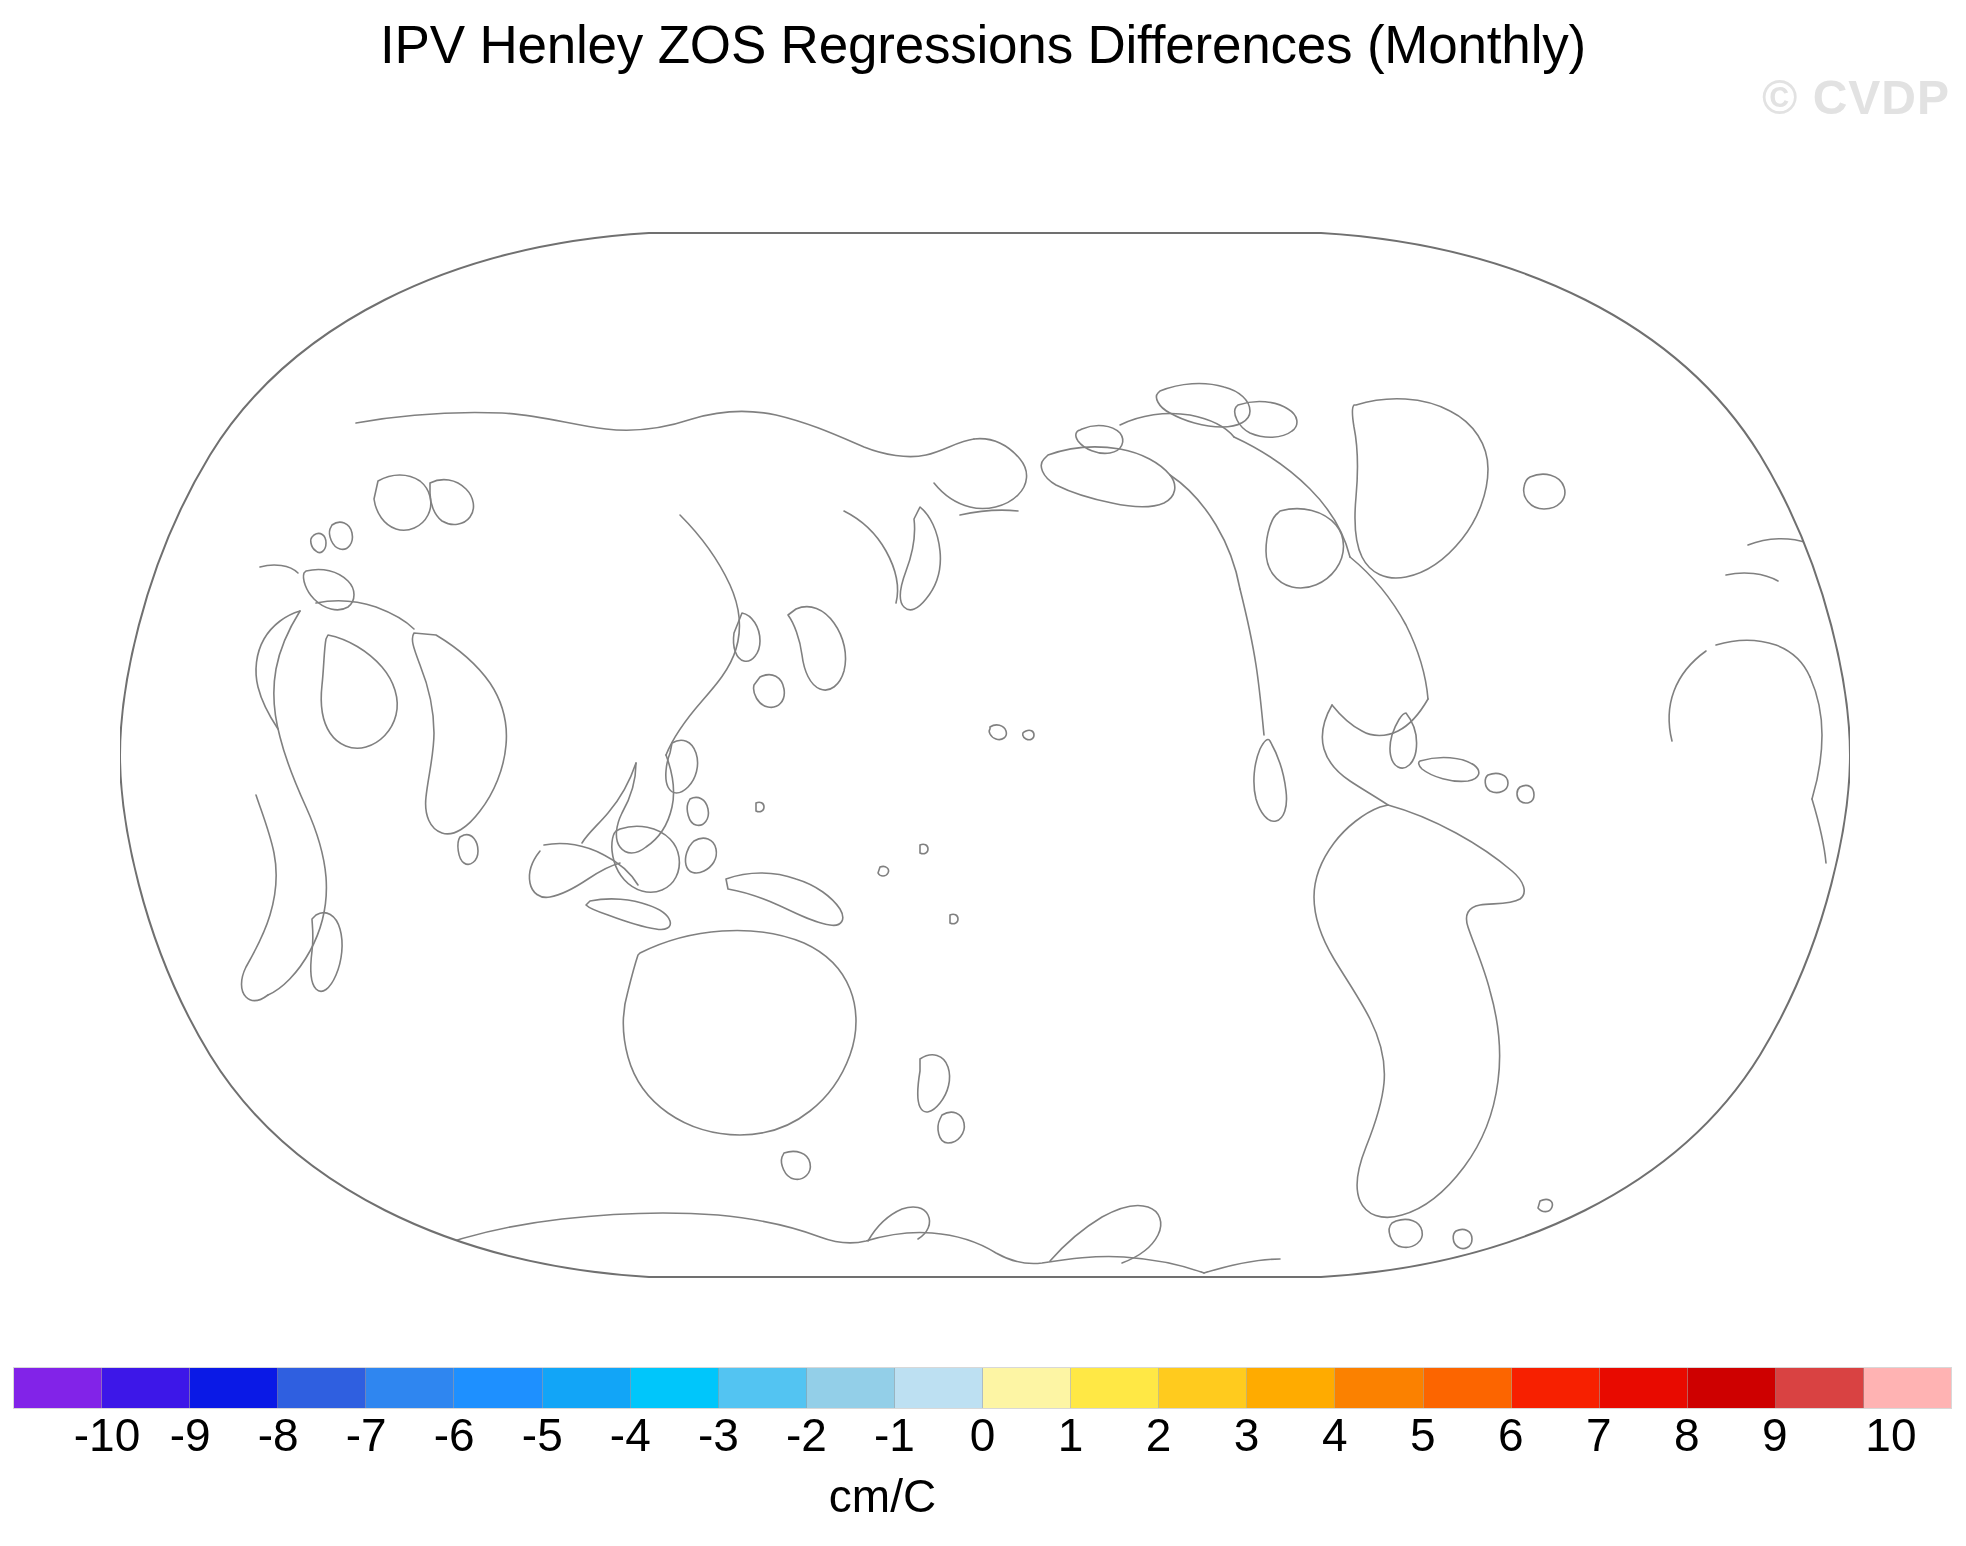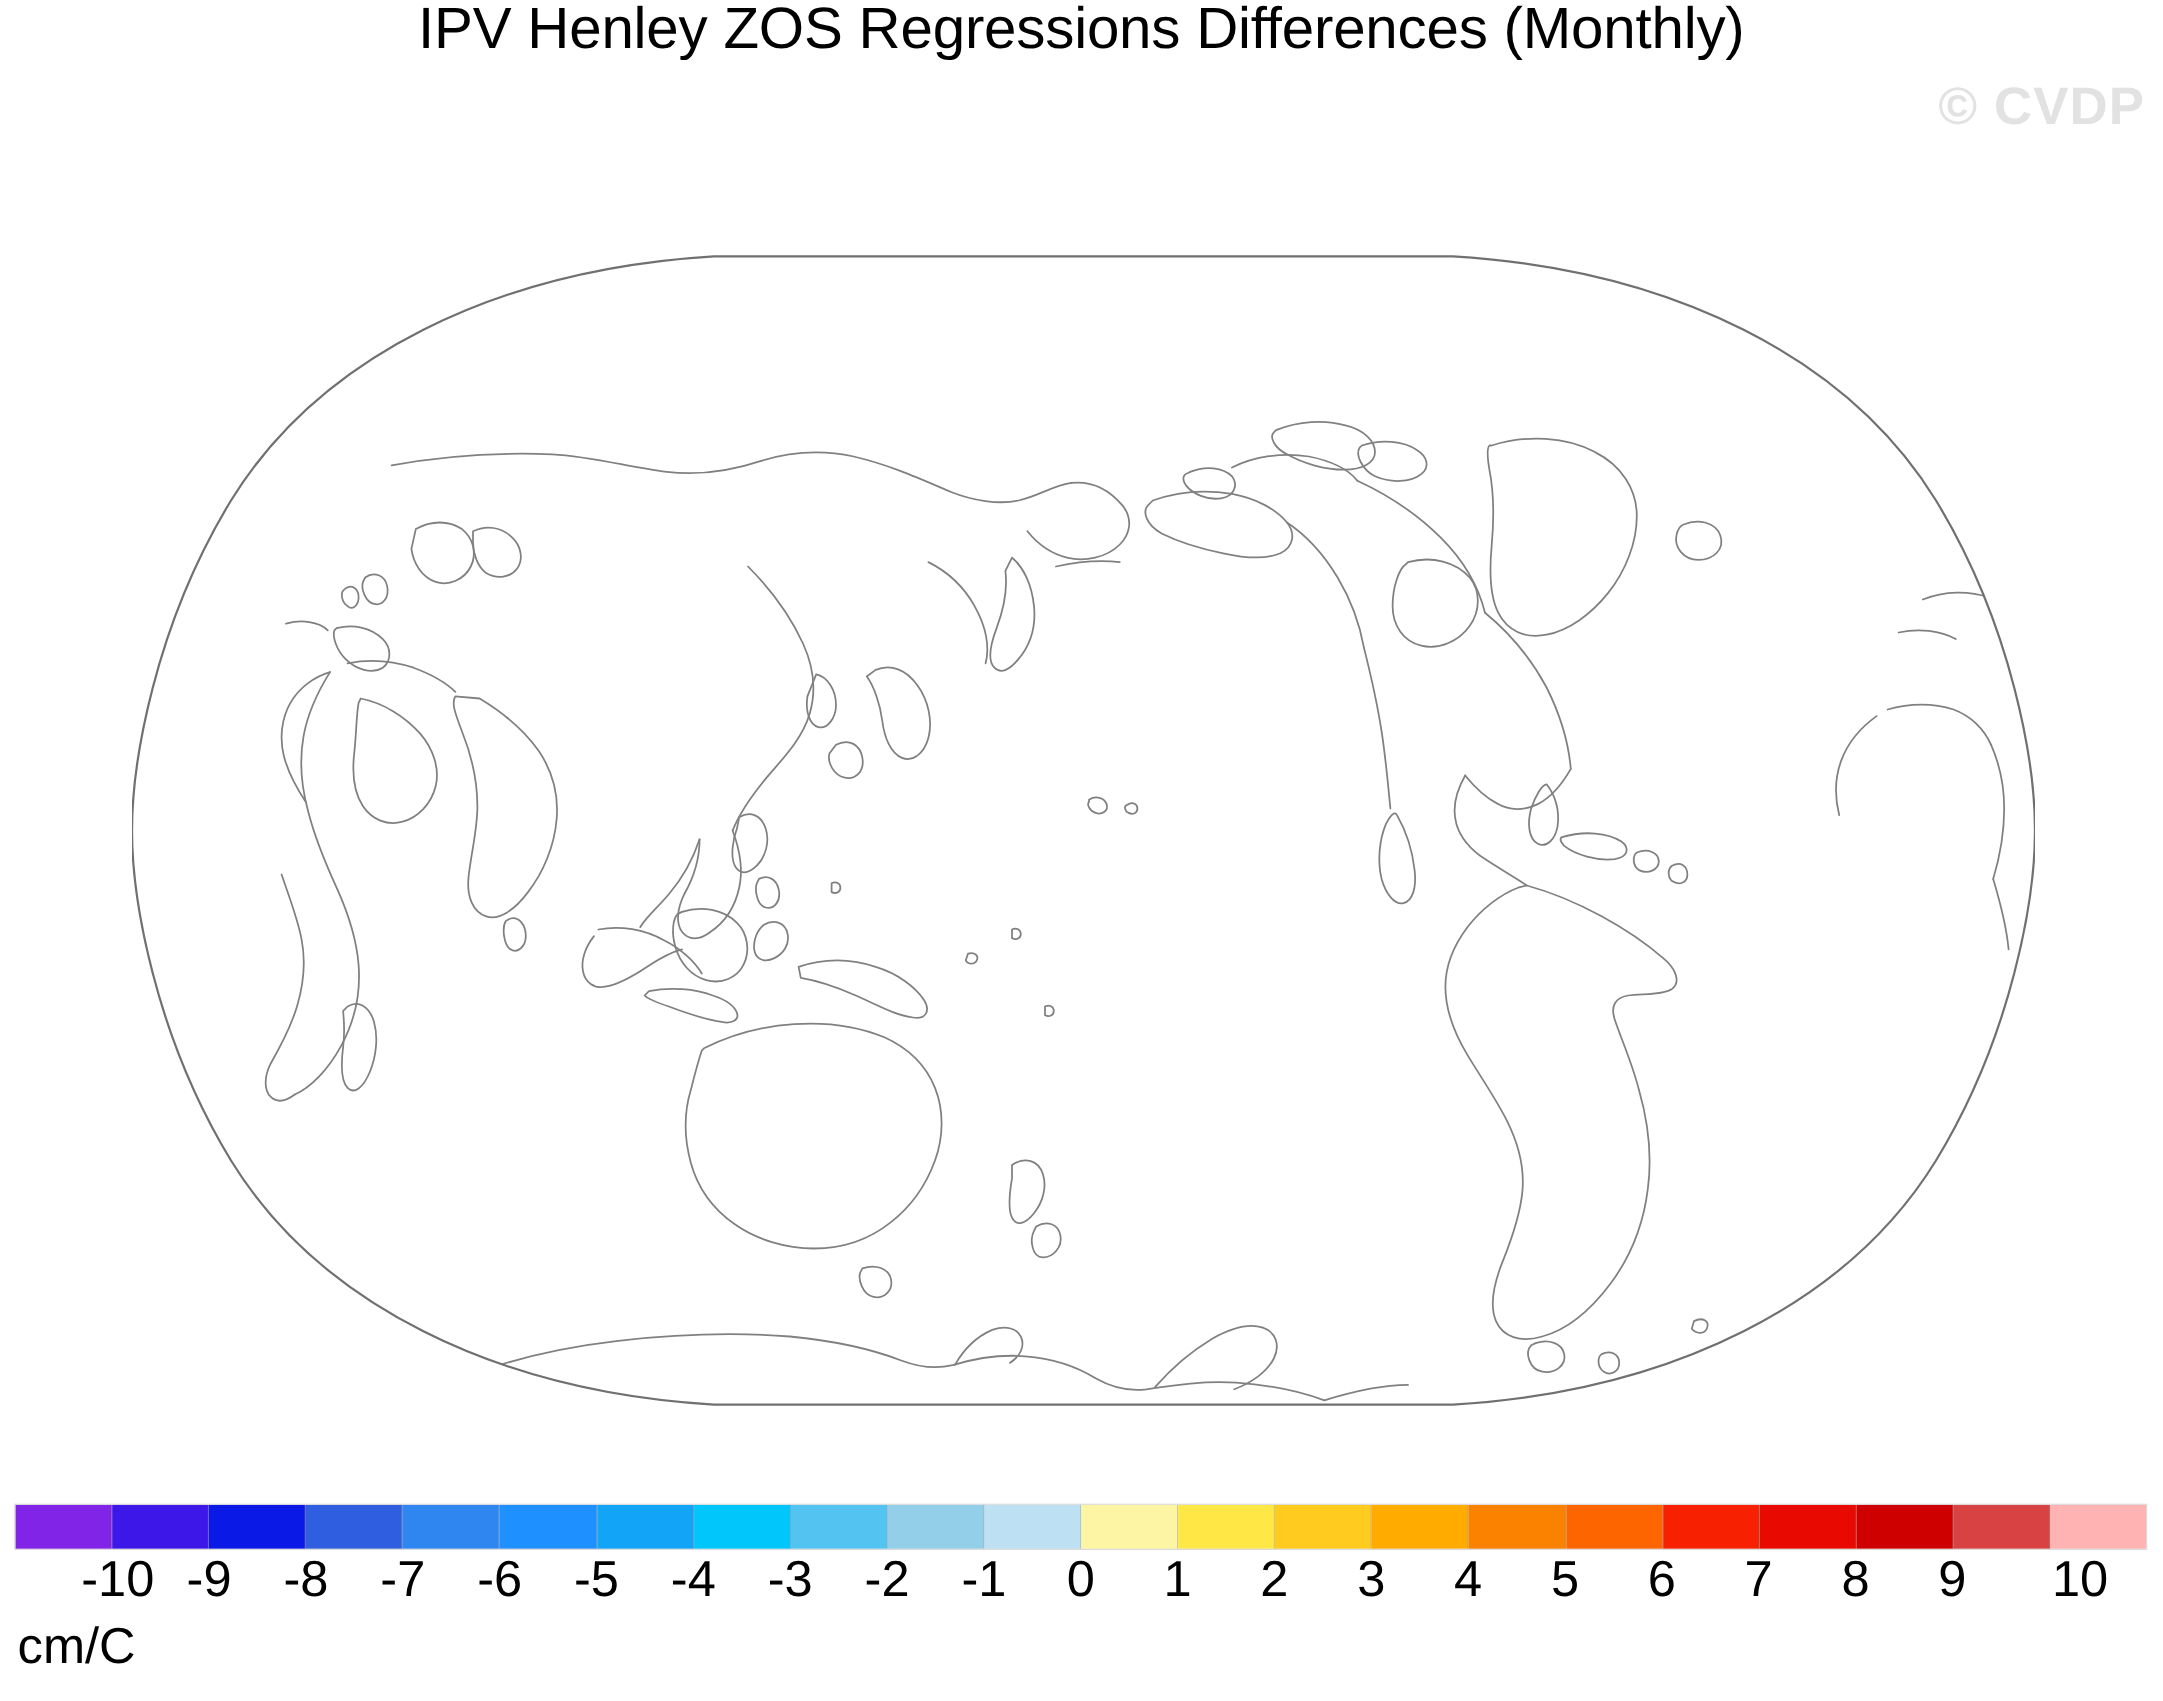--- a/index.html
+++ b/index.html
@@ -22,20 +22,21 @@
     position: absolute;
     left: 0;
     top: 0;
     width: 1966px;
     text-align: center;
     pointer-events: none;
   }
   #main-title {
     font-size: 53px;
     line-height: 1;
+    margin-top: 18px;
     font-weight: 400;
     letter-spacing: -0.2px;
     color: #000;
   }
   #sub-title {
     font-size: 53px;
     line-height: 1;
     margin-top: 56px;
     font-weight: 400;
     letter-spacing: -0.2px;
@@ -98,23 +99,24 @@
     position: absolute;
     top: 4px;
     transform: translateX(-50%);
     font-size: 46px;
     line-height: 1;
     white-space: nowrap;
     color: #000;
   }
   #units-label {
     position: absolute;
-    left: 16px;
+    left: 4px;
     top: 1473px;
     width: 1757px;
+    text-align: center;
     font-size: 46px;
     line-height: 1;
     color: #000;
   }
 </style>
 </head>
 <body>
 
 <div id="title-block">
   <div id="main-title">IPV Henley ZOS Regressions Differences (Monthly)</div>

